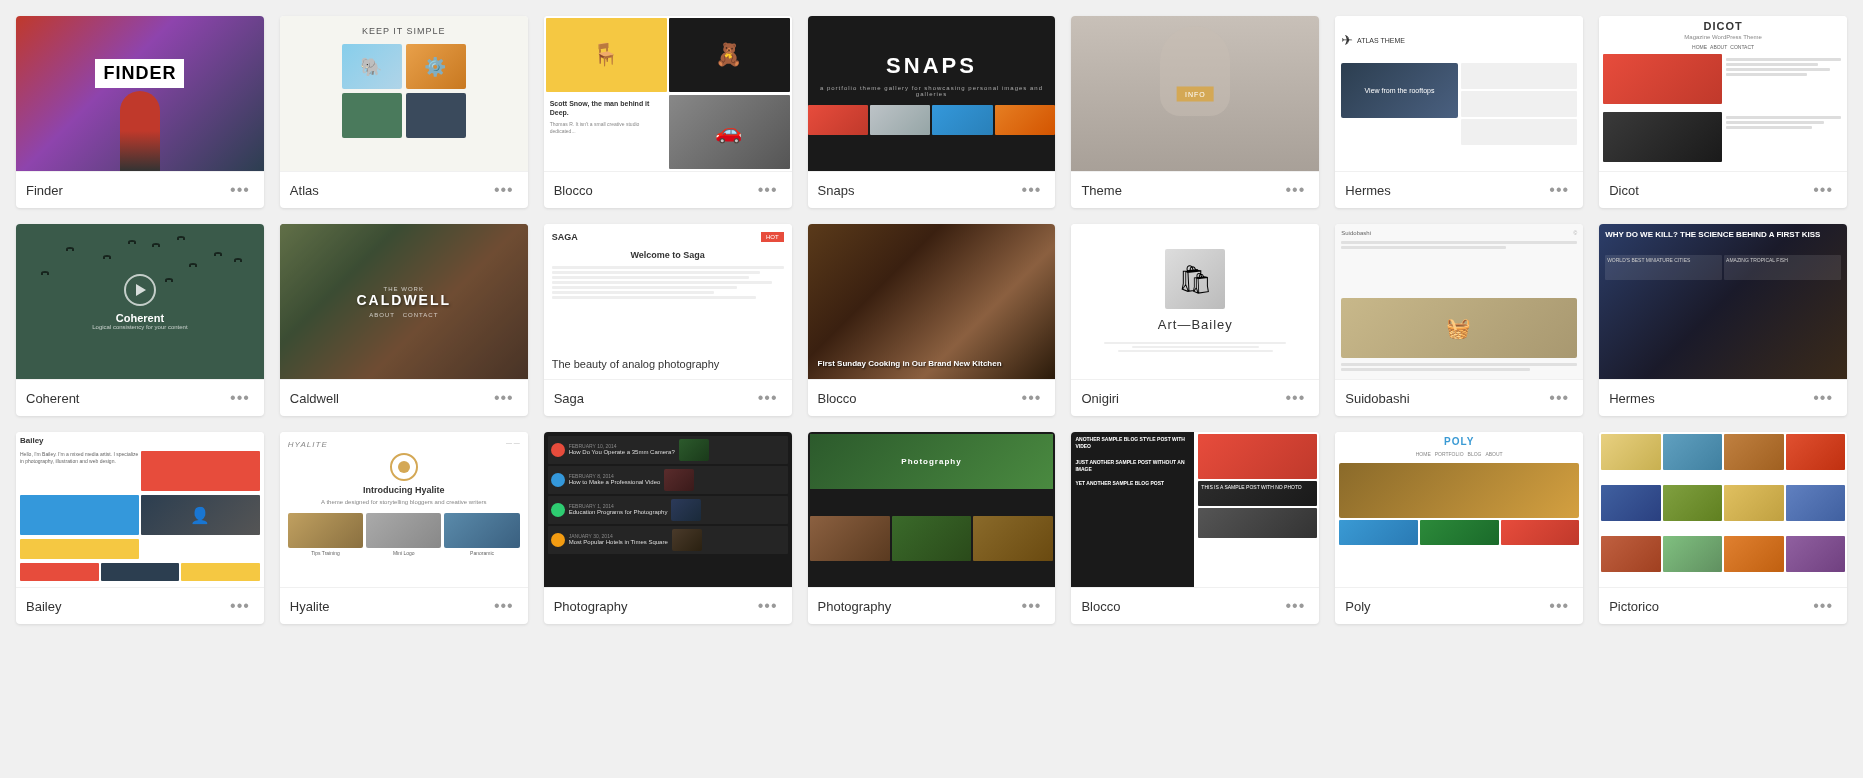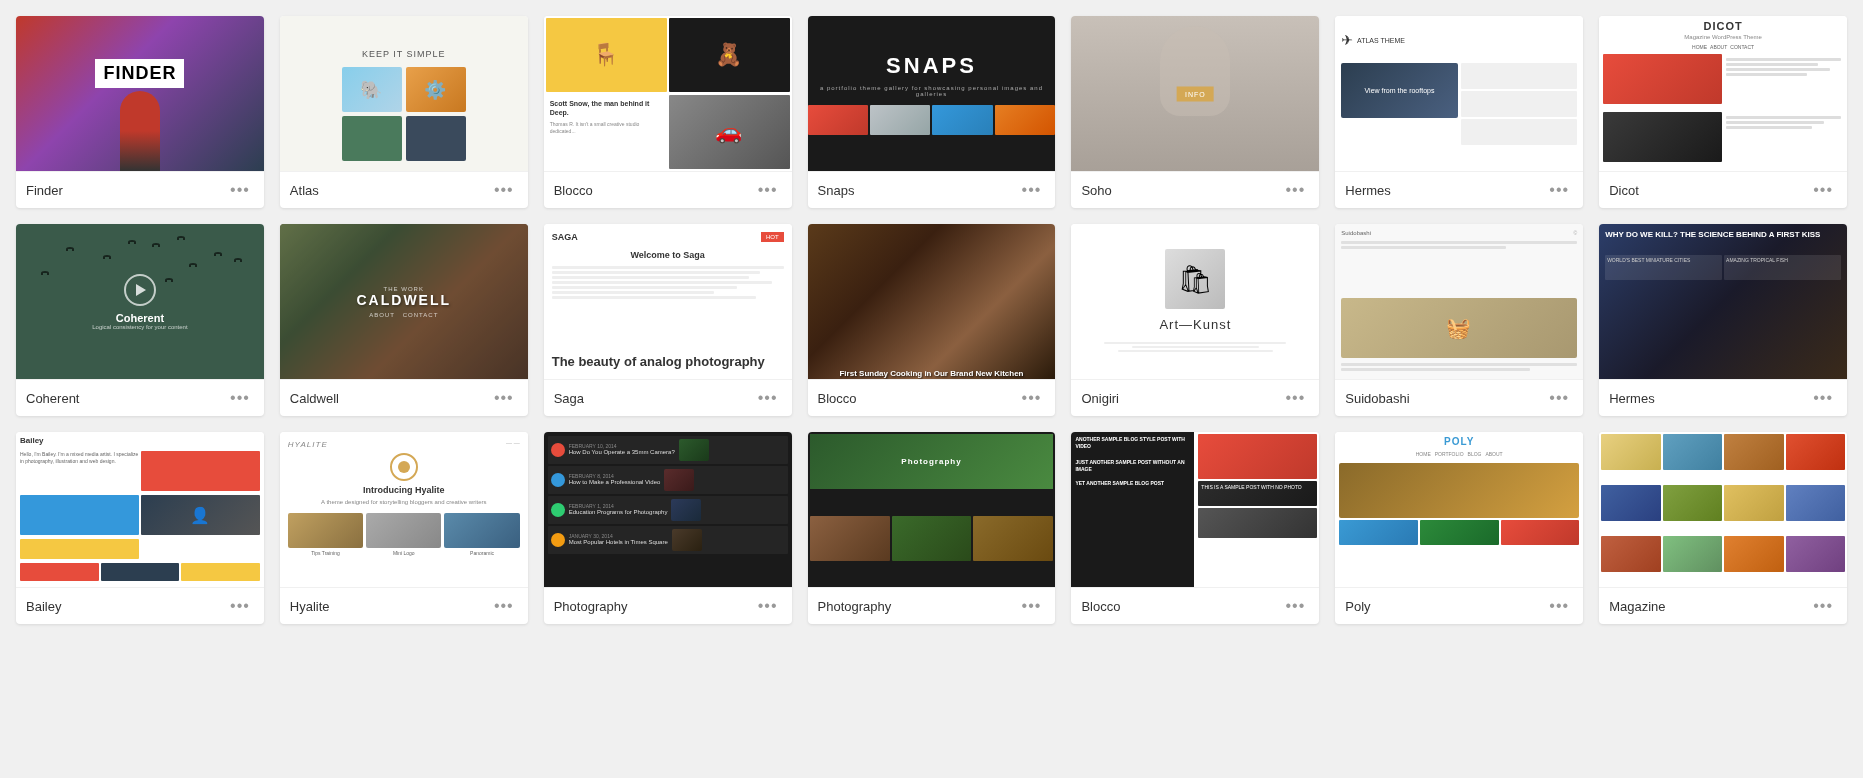--- a/index.html
+++ b/index.html
@@ -76,21 +76,21 @@
       background: linear-gradient(to bottom, #c0392b 50%, #333 100%);
       border-radius: 20px 20px 0 0;
     }
 
     .preview-mellow {
       background: #f5f5f0;
       display: flex; flex-direction: column;
     }
     .mellow-top {
       flex: 1;
-      display: flex; align-items: flex-end; justify-content: center;
+      display: flex; align-items: flex-start; justify-content: center;
       padding: 10px;
     }
     .mellow-title { font-size: 9px; color: #555; text-align: center; letter-spacing: 1px; text-transform: uppercase; margin-bottom: 8px; }
     .mellow-grid { display: grid; grid-template-columns: 1fr 1fr; gap: 4px; margin-top: 6px; }
     .mellow-cell { width: 60px; height: 45px; }
     .mellow-elephant { background: linear-gradient(135deg, #87CEEB, #b0d4e8); border-radius: 2px; display: flex; align-items: center; justify-content: center; font-size: 18px; }
     .mellow-gear { background: linear-gradient(135deg, #e8a04a, #c87820); border-radius: 2px; display: flex; align-items: center; justify-content: center; font-size: 18px; }
     .mellow-green { background: #4a7a5c; border-radius: 2px; }
     .mellow-dark { background: #3a4a5c; border-radius: 2px; }
 
@@ -181,27 +181,27 @@
 
     .preview-saga {
       background: #fff;
       padding: 8px;
       display: flex; flex-direction: column; gap: 4px;
     }
     .saga-badge { background: #e74c3c; color: #fff; font-size: 6px; padding: 2px 5px; display: inline-block; align-self: flex-end; }
     .saga-header { font-size: 9px; color: #333; font-weight: bold; text-align: center; }
     .saga-body { flex: 1; }
     .saga-line { height: 3px; background: #eee; margin: 2px 0; border-radius: 1px; }
-    .saga-footer-text { font-size: 13px; color: #333; font-weight: bold; line-height: 1.3; }
+    .saga-footer-text { font-size: 11px; color: #333; font-weight: normal; line-height: 1.3; }
 
     .preview-resonar {
       background: #2a1a0a;
       position: relative; overflow: hidden;
     }
-    .resonar-img { width: 100%; height: 100%; background: linear-gradient(135deg, #5a3a1a, #3a2010, #8B6040, #2a1a0a); display: flex; align-items: flex-end; justify-content: center; }
+    .resonar-img { width: 100%; height: 100%; background: linear-gradient(135deg, #5a3a1a, #3a2010, #8B6040, #2a1a0a); display: flex; align-items: flex-end; justify-content: flex-start; padding: 10px; }
     .resonar-text { color: #fff; font-size: 8px; font-weight: bold; line-height: 1.4; text-shadow: 1px 1px 2px rgba(0,0,0,0.8); }
 
     .preview-onigiri {
       background: #fff;
       display: flex; flex-direction: column; align-items: center; justify-content: center; gap: 8px; padding: 10px;
     }
     .onigiri-img { width: 60px; height: 60px; background: linear-gradient(135deg, #ddd, #bbb); border-radius: 2px; display: flex; align-items: center; justify-content: center; font-size: 28px; }
     .onigiri-lines { width: 80%; }
     .onigiri-line { height: 2px; background: #eee; margin: 2px 0; border-radius: 1px; }
 
@@ -406,21 +406,21 @@
     </div>
   </div>
 
   <div class="theme-card">
     <div class="theme-preview preview-soho">
       <div class="soho-face">
         <div class="soho-info">INFO</div>
       </div>
     </div>
     <div class="theme-footer">
-      <span class="theme-name">Soho</span>
+      <span class="theme-name">Theme</span>
       <button class="dots-btn">•••</button>
     </div>
   </div>
 
   <div class="theme-card">
     <div class="theme-preview preview-atlas">
       <div class="atlas-logo">
         <span class="atlas-logo-icon">✈</span>
         <span style="font-size:7px;">ATLAS THEME</span>
       </div>
@@ -547,21 +547,21 @@
     </div>
     <div class="theme-footer">
       <span class="theme-name">Blocco</span>
       <button class="dots-btn">•••</button>
     </div>
   </div>
 
   <div class="theme-card">
     <div class="theme-preview preview-onigiri">
       <div class="onigiri-img">🛍</div>
-      <div style="font-size:13px;font-weight:300;color:#333;letter-spacing:1px;">Art—Kunst</div>
+      <div style="font-size:13px;font-weight:300;color:#333;letter-spacing:1px;">Art—Bailey</div>
       <div class="onigiri-lines">
         <div class="onigiri-line"></div>
         <div class="onigiri-line" style="width:70%;margin:2px auto;"></div>
         <div class="onigiri-line" style="width:85%;margin:2px auto;"></div>
       </div>
     </div>
     <div class="theme-footer">
       <span class="theme-name">Onigiri</span>
       <button class="dots-btn">•••</button>
     </div>
@@ -767,18 +767,18 @@
       <div class="pic-cell pic5"></div>
       <div class="pic-cell pic6"></div>
       <div class="pic-cell pic7"></div>
       <div class="pic-cell pic8"></div>
       <div class="pic-cell pic9"></div>
       <div class="pic-cell pic10"></div>
       <div class="pic-cell pic11"></div>
       <div class="pic-cell pic12"></div>
     </div>
     <div class="theme-footer">
-      <span class="theme-name">Magazine</span>
+      <span class="theme-name">Pictorico</span>
       <button class="dots-btn">•••</button>
     </div>
   </div>
 
 </div>
 
 </body></html>

